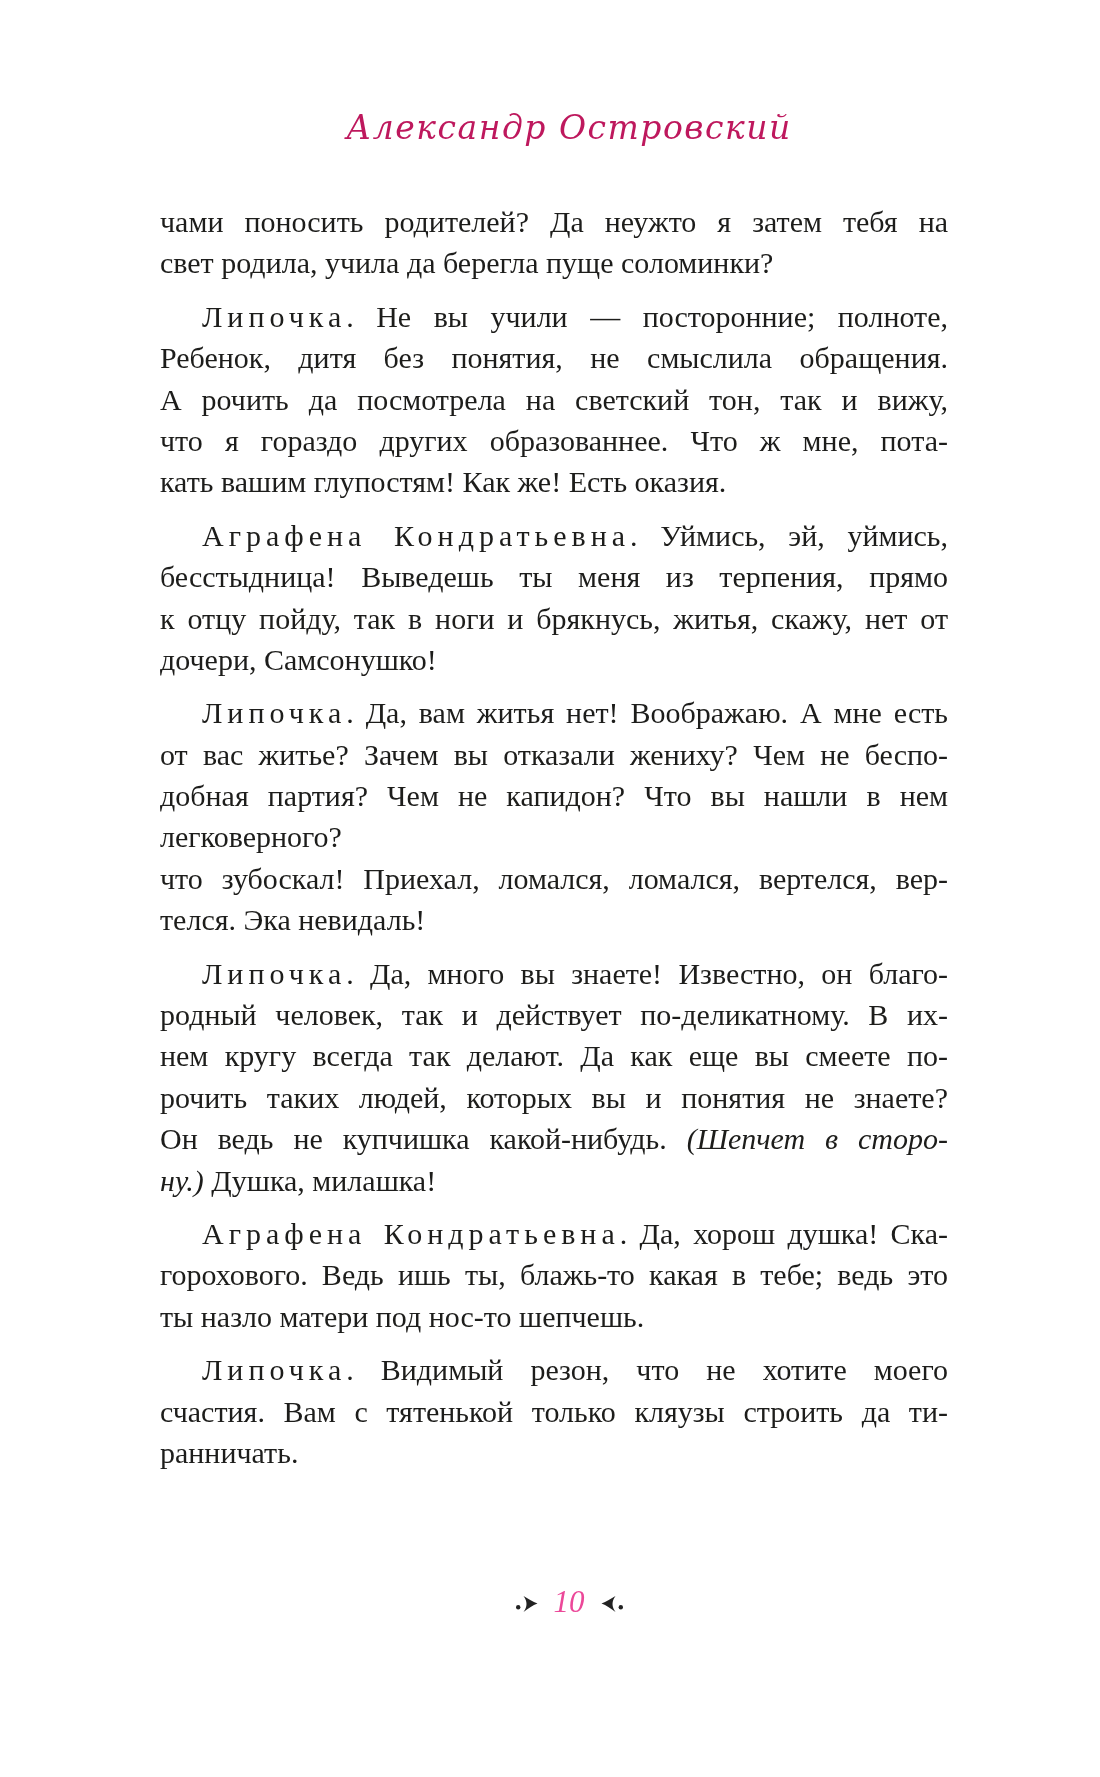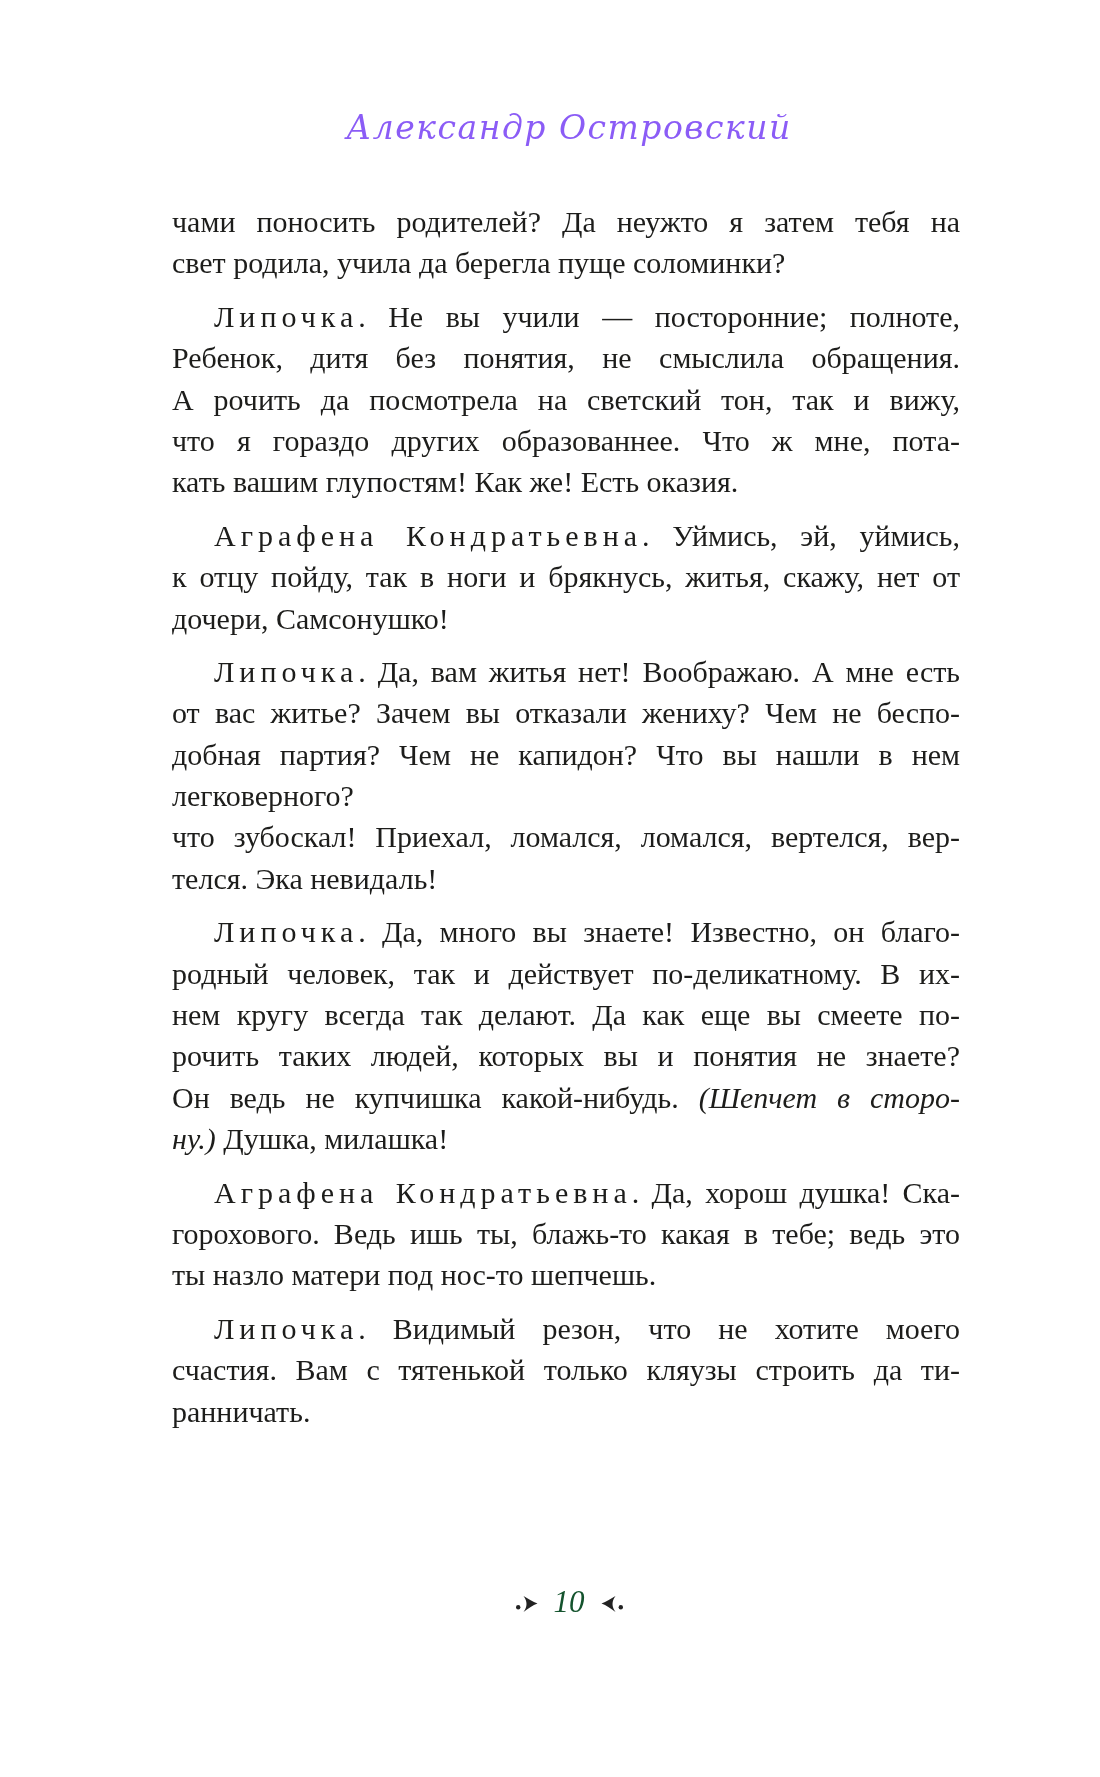--- a/index.html
+++ b/index.html
@@ -15,26 +15,26 @@
   .running-head {
     position: absolute;
     top: 108px;
     left: 175px;
     width: 788px;
     text-align: center;
     font-family: "DejaVu Serif", "Liberation Serif", serif;
     font-style: italic;
     font-size: 33px;
     letter-spacing: 1.5px;
-    color: #8b5cf6;
+    color: #be185d;
   }
   .text-block {
     position: absolute;
     top: 201px;
-    left: 172px;
+    left: 160px;
     width: 788px;
     font-size: 30px;
   }
   .line {
     line-height: 41.4px;
     height: 41.4px;
     text-align: justify;
     text-align-last: left;
     text-justify: inter-word;
     overflow: visible;
@@ -49,21 +49,21 @@
     left: 175px;
     width: 788px;
     display: flex;
     align-items: center;
     justify-content: center;
     gap: 14px;
   }
   .pagenum {
     font-style: italic;
     font-size: 31px;
-    color: #14532d;
+    color: #ec4899;
     line-height: 1;
     padding-bottom: 4px;
   }
   .orn { display: inline-flex; }
   .orn svg { display: block; }
   .orn.flip svg { transform: scaleX(-1); }
 </style>
 </head>
 <body>
 
@@ -73,20 +73,21 @@
 
   <div class="text-block">
       <div class="line just"><span class="norm">чами поносить родителей? Да неужто я затем тебя на</span></div>
       <div class="line"><span class="norm">свет родила, учила да берегла пуще соломинки?</span></div>
       <div class="line indent just"><span class="sperr">Липочка</span><span class="norm">. Не вы учили — посторонние; полноте,</span></div>
       <div class="line just"><span class="norm">Ребенок, дитя без понятия, не смыслила обращения.</span></div>
       <div class="line just"><span class="norm">А рочить да посмотрела на светский тон, так и вижу,</span></div>
       <div class="line just"><span class="norm">что я гораздо других образованнее. Что ж мне, пота-</span></div>
       <div class="line"><span class="norm">кать вашим глупостям! Как же! Есть оказия.</span></div>
       <div class="line indent just"><span class="sperr">Аграфена Кондратьевна</span><span class="norm">. Уймись, эй, уймись,</span></div>
+      <div class="line just"><span class="norm">бесстыдница! Выведешь ты меня из терпения, прямо</span></div>
       <div class="line just"><span class="norm">к отцу пойду, так в ноги и брякнусь, житья, скажу, нет от</span></div>
       <div class="line"><span class="norm">дочери, Самсонушко!</span></div>
       <div class="line indent just"><span class="sperr">Липочка</span><span class="norm">. Да, вам житья нет! Воображаю. А мне есть</span></div>
       <div class="line just"><span class="norm">от вас житье? Зачем вы отказали жениху? Чем не беспо-</span></div>
       <div class="line just"><span class="norm">добная партия? Чем не капидон? Что вы нашли в нем</span></div>
       <div class="line"><span class="norm">легковерного?</span></div>
       <div class="line just"><span class="norm">что зубоскал! Приехал, ломался, ломался, вертелся, вер-</span></div>
       <div class="line"><span class="norm">телся. Эка невидаль!</span></div>
       <div class="line indent just"><span class="sperr">Липочка</span><span class="norm">. Да, много вы знаете! Известно, он благо-</span></div>
       <div class="line just"><span class="norm">родный человек, так и действует по-деликатному. В их-</span></div>

